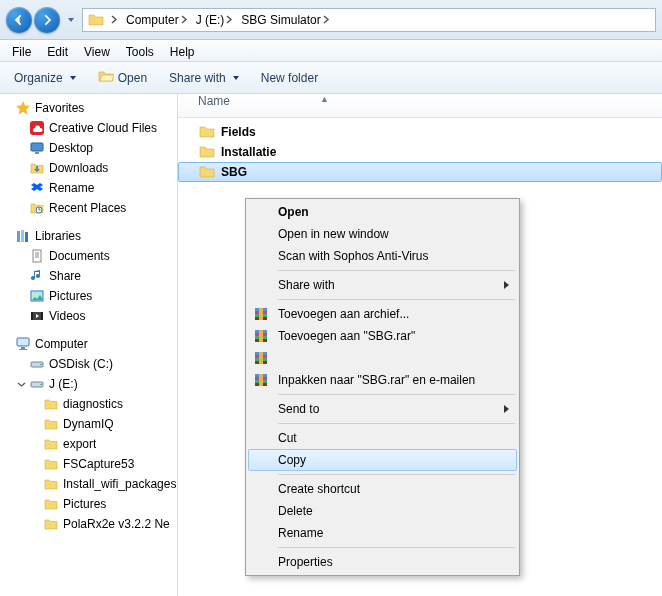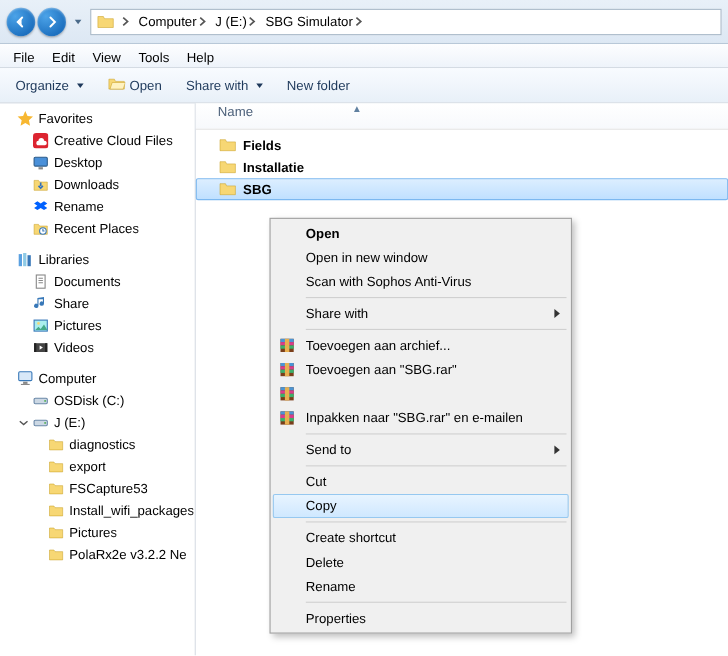--- a/index.html
+++ b/index.html
@@ -314,20 +314,31 @@
       </div>
     <div class="tree-item">
         <span class="tree-indent"></span>
         <span class="tree-indent"></span>
         <span class="tree-exp"></span>
         <span class="tree-icon">
           <svg width="14" height="14" viewBox="0 0 14 14">
             <path class="folder-svg" d="M1 3h4l1 1.5h7v7.5H1z"></path>
           </svg>
         </span>
+        <span class="tree-label">DynamIQ</span>
+      </div>
+    <div class="tree-item">
+        <span class="tree-indent"></span>
+        <span class="tree-indent"></span>
+        <span class="tree-exp"></span>
+        <span class="tree-icon">
+          <svg width="14" height="14" viewBox="0 0 14 14">
+            <path class="folder-svg" d="M1 3h4l1 1.5h7v7.5H1z"></path>
+          </svg>
+        </span>
         <span class="tree-label">export</span>
       </div>
     <div class="tree-item">
         <span class="tree-indent"></span>
         <span class="tree-indent"></span>
         <span class="tree-exp"></span>
         <span class="tree-icon">
           <svg width="14" height="14" viewBox="0 0 14 14">
             <path class="folder-svg" d="M1 3h4l1 1.5h7v7.5H1z"></path>
           </svg>

